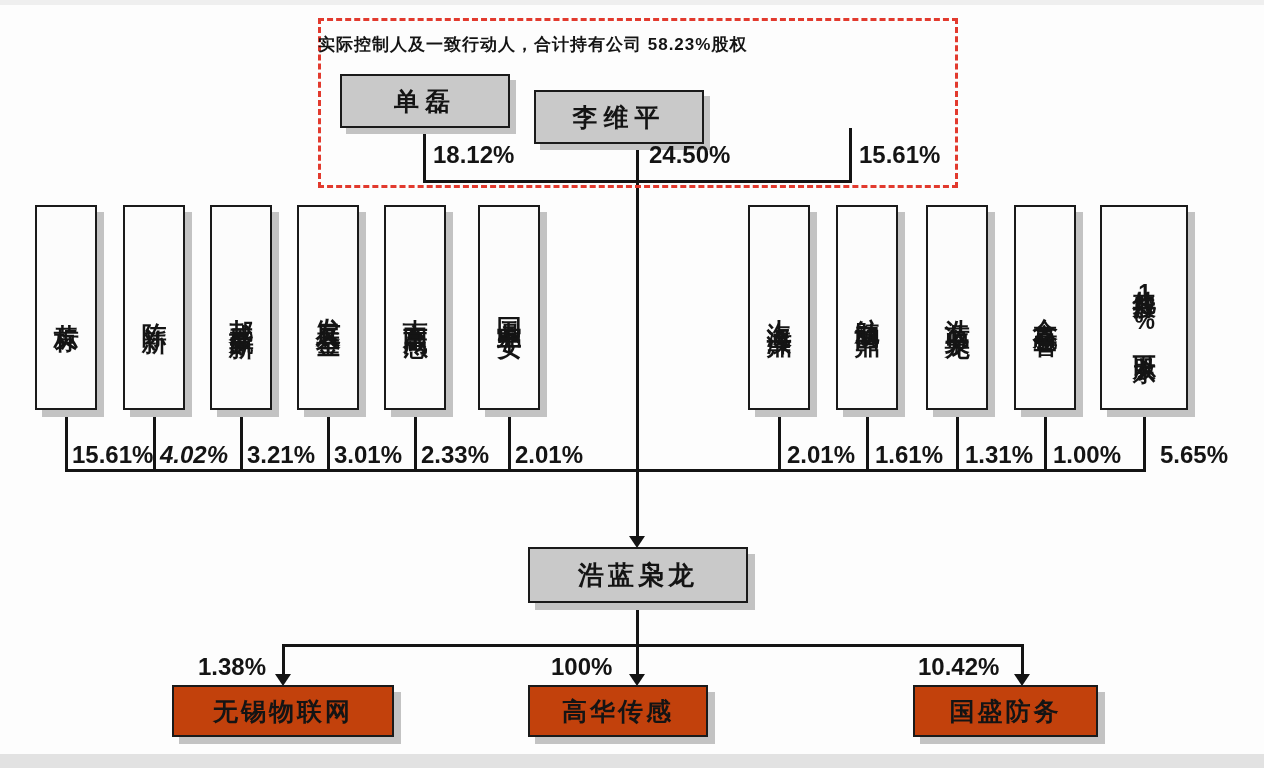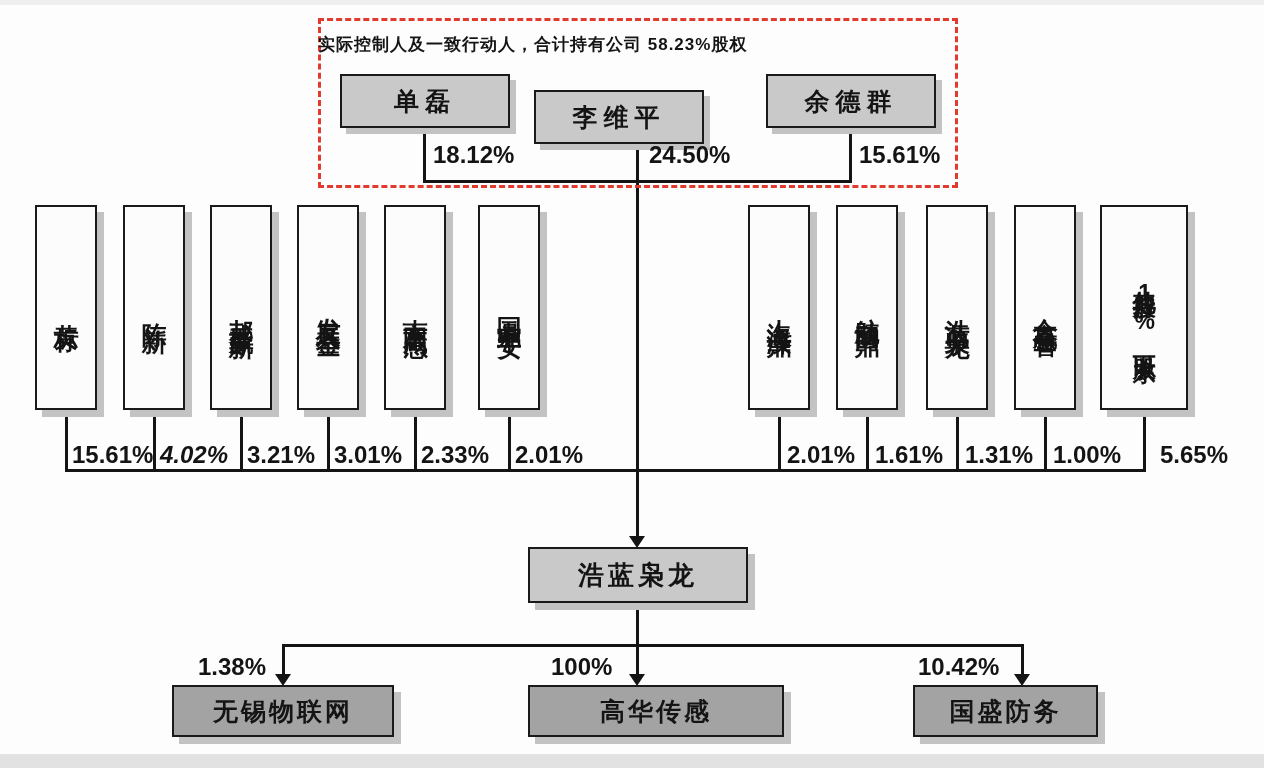--- a/index.html
+++ b/index.html
@@ -33,21 +33,21 @@
     font-size:26px; font-weight:700; letter-spacing:4px; }
 
   .vbox { position:absolute; top:205px; width:62px; height:205px;
     background:#fcfcfc; border:2px solid #1a1a1a; box-shadow:7px 7px 0 #c3c3c3;
     display:flex; align-items:center; justify-content:center;
     writing-mode:vertical-rl; text-orientation:upright;
     font-size:25px; font-weight:700; letter-spacing:5px; line-height:1.1; }
   .vbox.wide { width:88px; font-size:23px; letter-spacing:2px; padding:4px 2px; }
 
   .wbox { position:absolute; top:685px; height:52px;
-    background:#a3a3a3; border:2px solid #1a1a1a; box-shadow:7px 7px 0 #c3c3c3;
+    background:#c2410c; border:2px solid #1a1a1a; box-shadow:7px 7px 0 #c3c3c3;
     display:flex; align-items:center; justify-content:center;
     font-size:25px; font-weight:700; letter-spacing:3px; }
 
   .pct { position:absolute; font-size:24px; font-weight:700; white-space:nowrap; }
 </style>
 </head>
 <body>
 
 <div class="canvas">
 
@@ -82,21 +82,20 @@
   <div class="line" style="left:1021px; top:644px; width:3px; height:32px;"></div>
   <div class="arrow-down" style="left:275px;  top:674px;"></div>
   <div class="arrow-down" style="left:629px;  top:674px;"></div>
   <div class="arrow-down" style="left:1014px; top:674px;"></div>
 
   <div class="dashed-frame"></div>
   <div class="group-note">实际控制人及一致行动人，合计持有公司 58.23%股权</div>
 
   <div class="gbox" style="left:340px;">单磊</div>
   <div class="gbox" style="left:534px;margin-top:16px;">李维平</div>
-  <div class="gbox" style="left:766px;">余德群</div>
 
   <div class="pct" style="left:433px; top:141px;">18.12%</div>
   <div class="pct" style="left:649px; top:141px;">24.50%</div>
   <div class="pct" style="left:859px; top:141px;">15.61%</div>
 
   <div class="vbox" style="left:35px;">黄标</div>
   <div class="vbox" style="left:123px;">陈新</div>
   <div class="vbox" style="left:210px;">邦盛赢新</div>
   <div class="vbox" style="left:297px;">发展基金</div>
   <div class="vbox" style="left:384px;">南京高感</div>
@@ -119,16 +118,16 @@
   <div class="pct" style="left:1053px; top:441px;">1.00%</div>
   <div class="pct" style="left:1160px; top:441px;">5.65%</div>
 
   <div class="company-box">浩蓝枭龙</div>
 
   <div class="pct" style="left:198px; top:653px;">1.38%</div>
   <div class="pct" style="left:551px; top:653px;">100%</div>
   <div class="pct" style="left:918px; top:653px;">10.42%</div>
 
   <div class="wbox" style="left:172px; width:222px;">无锡物联网</div>
-  <div class="wbox" style="left:528px; width:256px;">高华传感</div>
+  <div class="wbox" style="left:528px; width:180px;">高华传感</div>
   <div class="wbox" style="left:913px; width:185px;">国盛防务</div>
 
 </div>
 
 </body></html>

